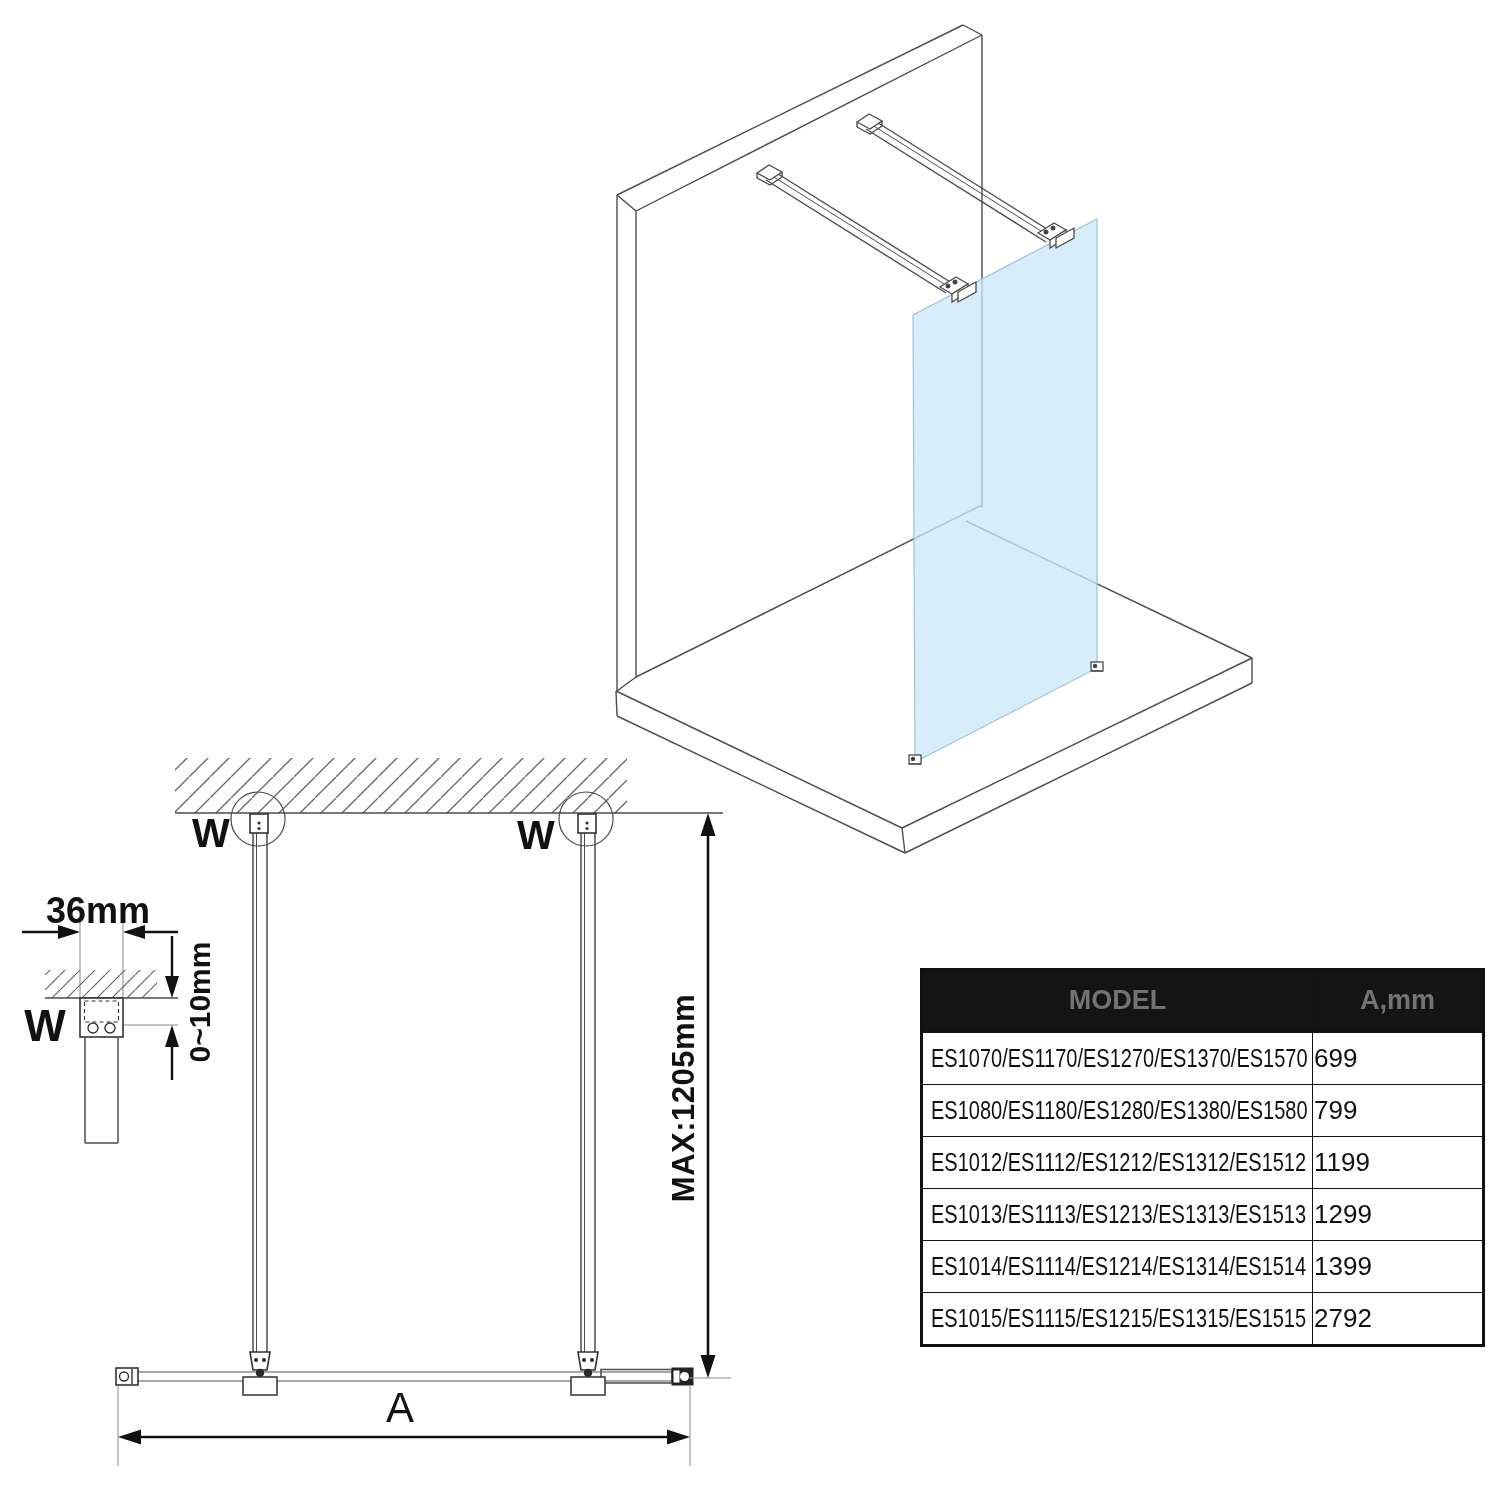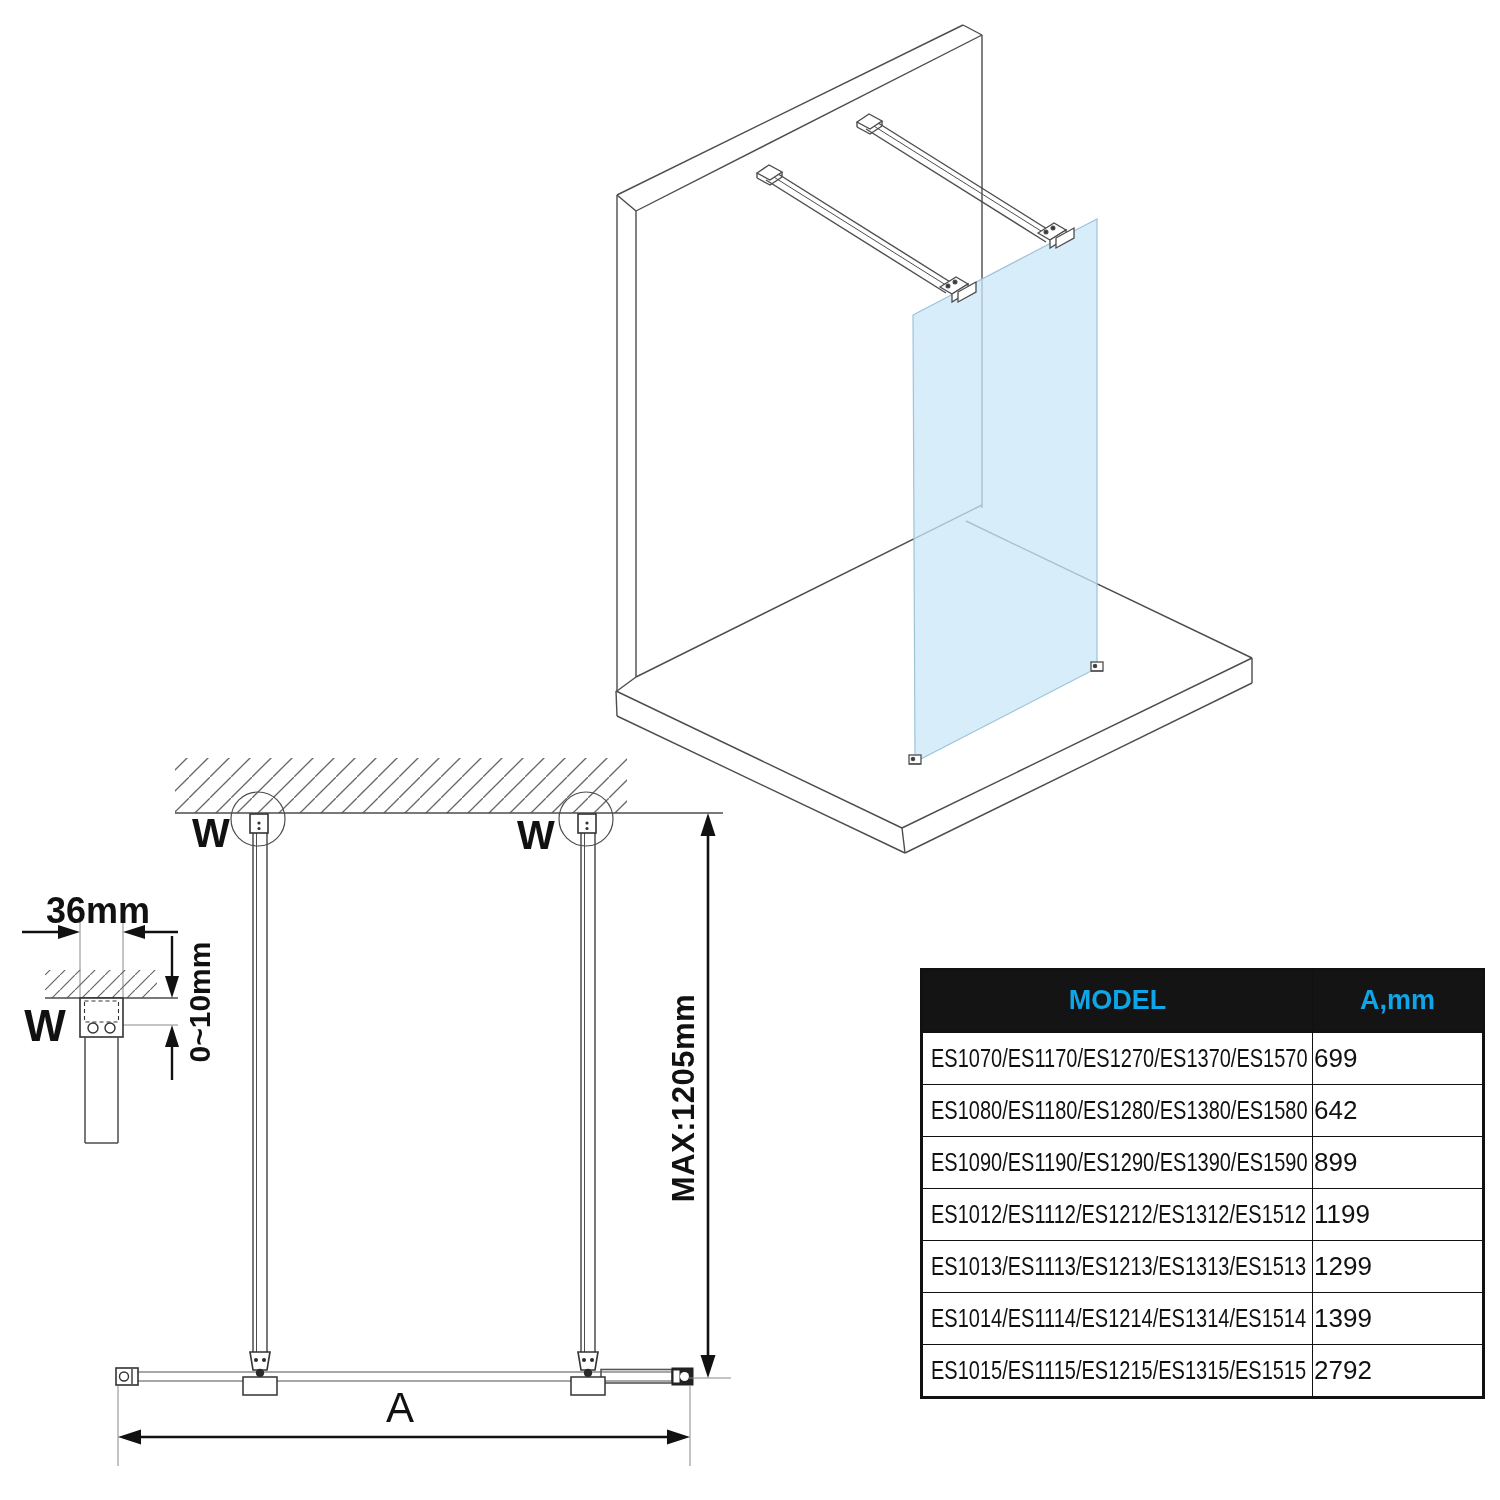--- a/index.html
+++ b/index.html
@@ -12,21 +12,21 @@
   .lbl.w-big{font-size:44px;}
   .lbl.w-mid{font-size:40px;}
   .lbl.d36{font-size:36px;}
   .lbl.d010{font-size:30px;}
   .lbl.dmax{font-size:31px;letter-spacing:0.5px;}
   .lbl.dA{font-size:42px;font-weight:normal;}
   .spec-table{position:absolute;left:920px;top:968px;width:562px;border-collapse:collapse;
               table-layout:fixed;}
   .spec-table th,.spec-table td{border:1.5px solid #111;overflow:hidden;}
   .spec-table{border:3px solid #111;}
-  .spec-table th{background:#141414;color:#0ea5e9;font-size:27px;font-weight:bold;height:57px;
+  .spec-table th{background:#141414;color:#737373;font-size:27px;font-weight:bold;height:57px;
                  text-align:center;border-bottom:3px solid #111;}
   .spec-table td{height:49px;font-size:26px;background:#fff;}
   .spec-table td.model{text-align:left;padding-left:8px;}
   .spec-table td.aval{text-align:left;}
   .cond{display:inline-block;transform:scaleX(0.8);transform-origin:left center;
         white-space:nowrap;font-size:25px;}
   .col-model{width:391px;}
   .col-a{width:171px;}
 </style>
 </head>
@@ -254,25 +254,21 @@
         <th>A,mm</th>
       </tr>
     </thead>
     <tbody>
       <tr>
         <td class="model"><span class="cond">ES1070/ES1170/ES1270/ES1370/ES1570</span></td>
         <td class="aval">699</td>
       </tr>
       <tr>
         <td class="model"><span class="cond">ES1080/ES1180/ES1280/ES1380/ES1580</span></td>
-        <td class="aval">642</td>
-      </tr>
-      <tr>
-        <td class="model"><span class="cond">ES1090/ES1190/ES1290/ES1390/ES1590</span></td>
-        <td class="aval">899</td>
+        <td class="aval">799</td>
       </tr>
       <tr>
         <td class="model"><span class="cond">ES1012/ES1112/ES1212/ES1312/ES1512</span></td>
         <td class="aval">1199</td>
       </tr>
       <tr>
         <td class="model"><span class="cond">ES1013/ES1113/ES1213/ES1313/ES1513</span></td>
         <td class="aval">1299</td>
       </tr>
       <tr>

